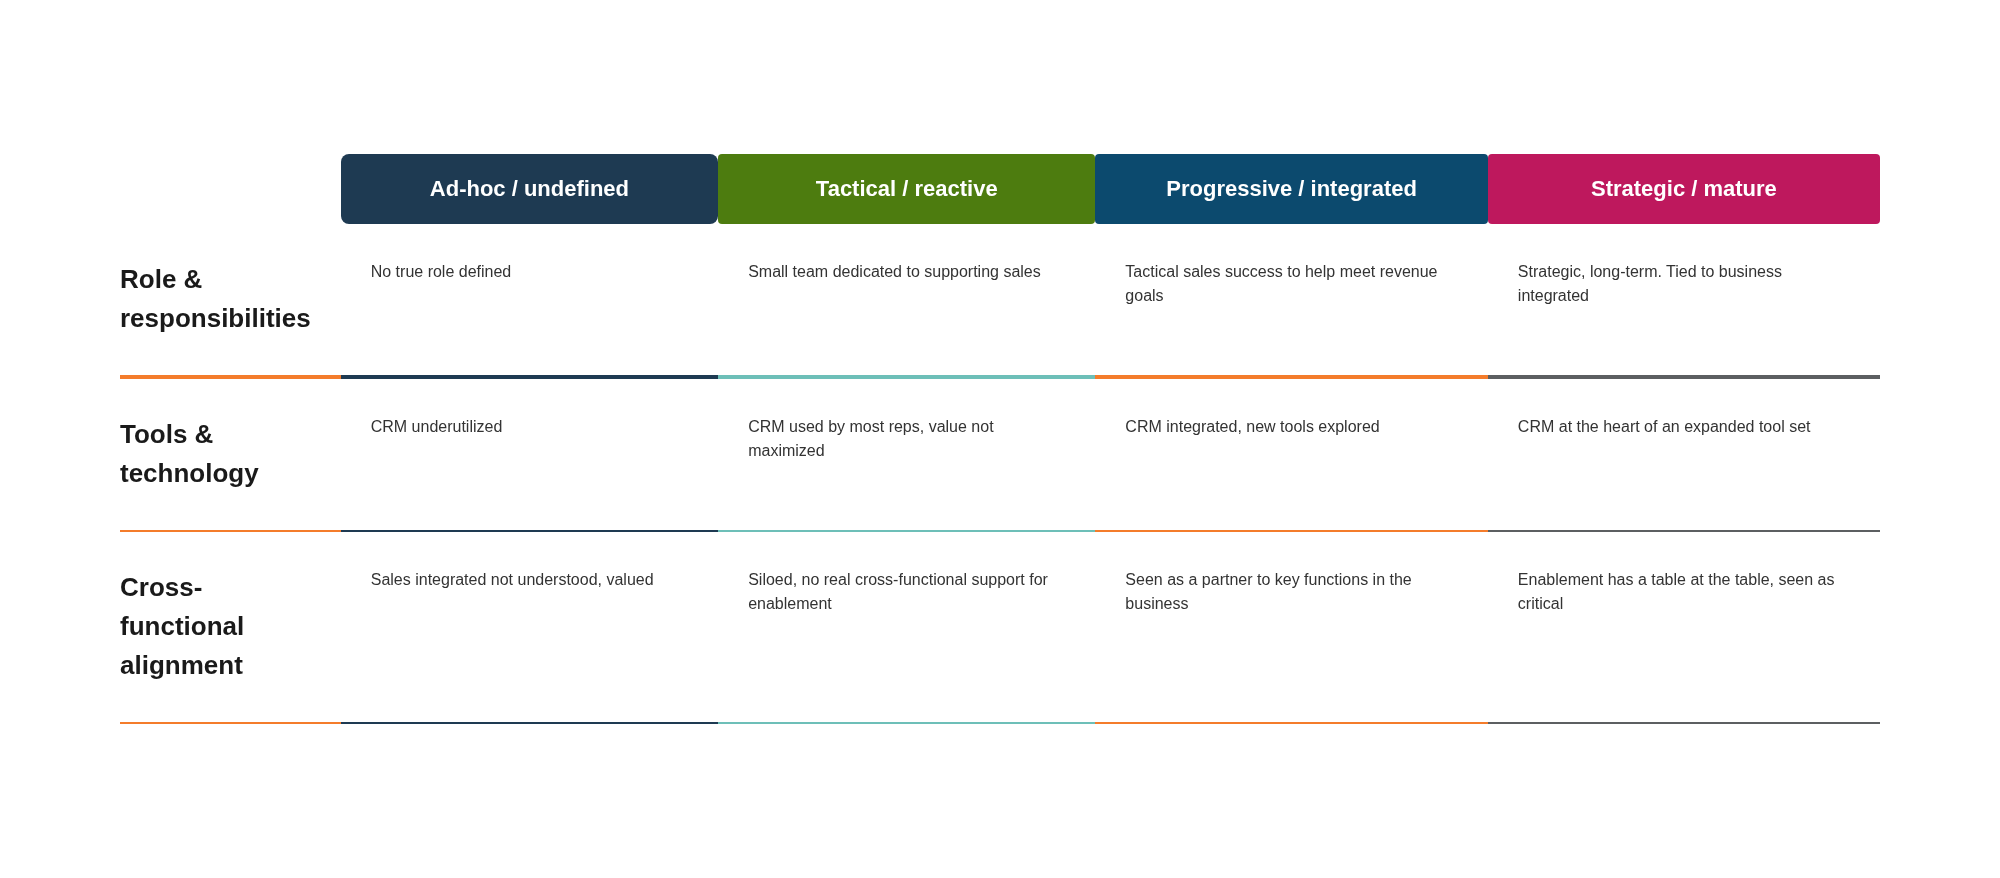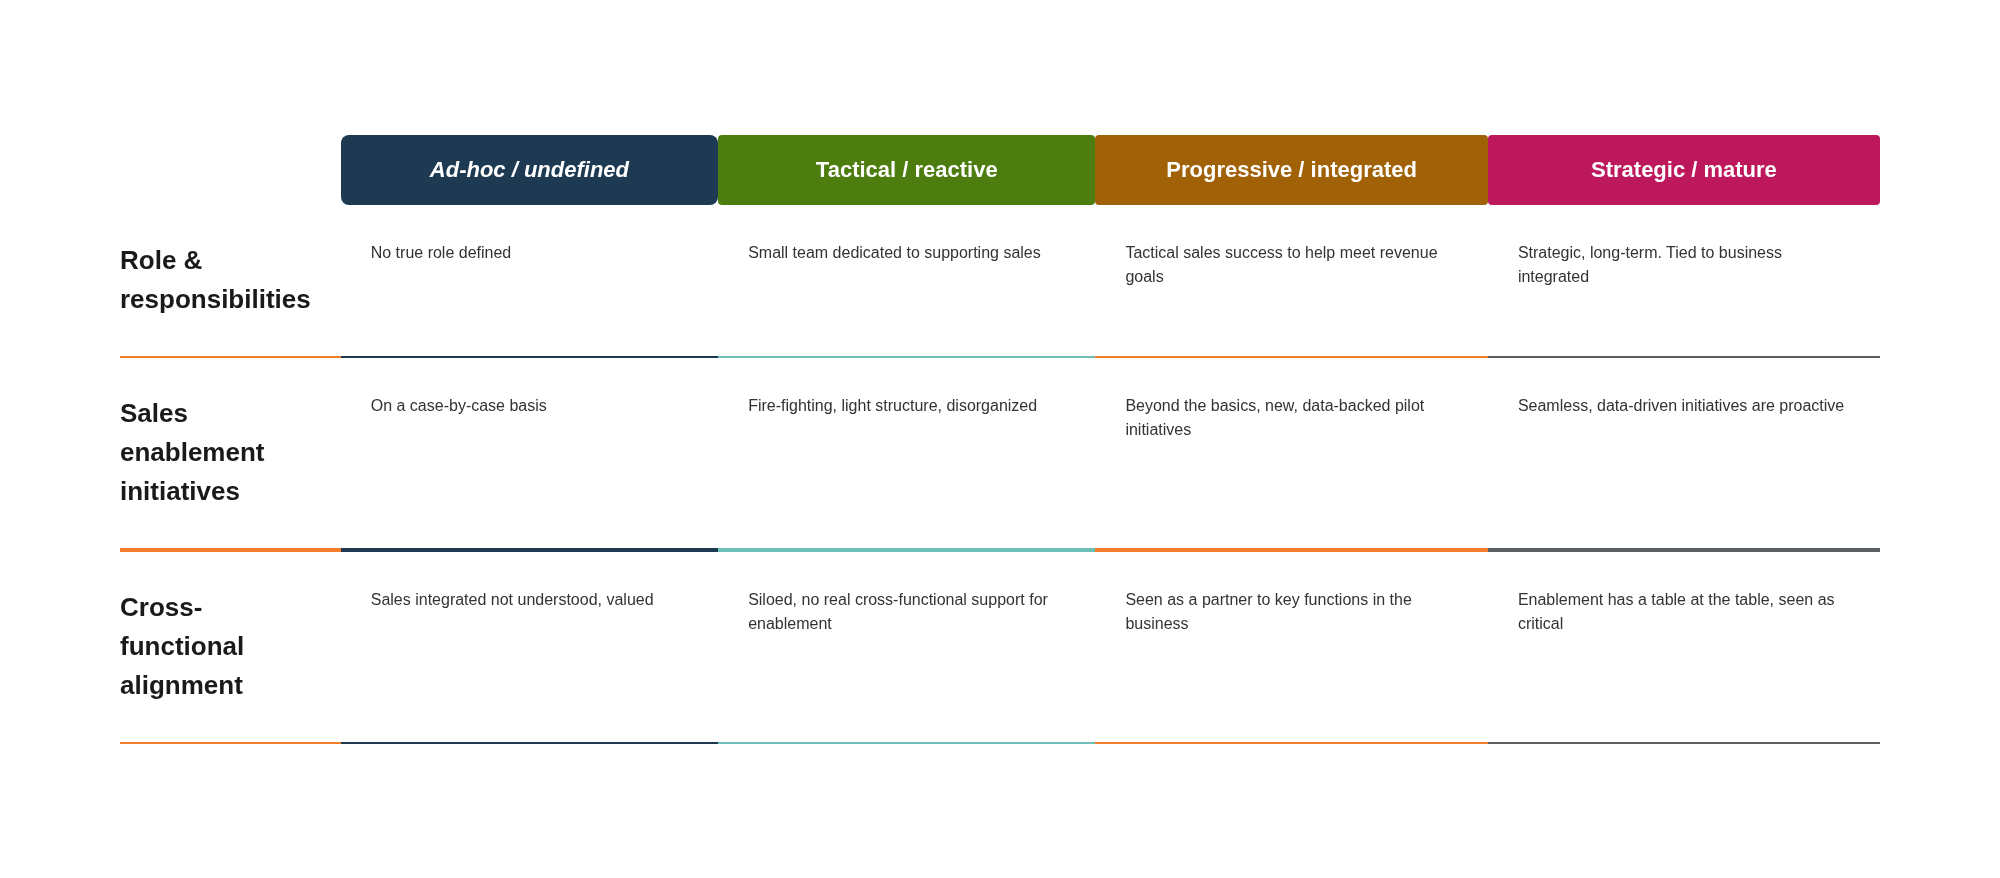--- a/index.html
+++ b/index.html
@@ -39,30 +39,29 @@
     }
 
     .header-row th:first-child {
       background: transparent;
       border: none;
     }
 
     .th-adhoc {
       background-color: #1e3a52;
       border-radius: 8px;
-      font-style: italic;
     }
 
     .th-tactical {
       background-color: #4d7c0f;
       border-radius: 4px;
     }
 
     .th-progressive {
-      background-color: #a16207;
+      background-color: #0c4a6e;
       border-radius: 4px;
     }
 
     .th-strategic {
       background-color: #be185d;
       border-radius: 4px;
     }
 
     
     .data-row td {
@@ -147,33 +146,33 @@
           <td>Tactical sales success to help meet revenue goals</td>
           <td>Strategic, long-term. Tied to business integrated</td>
         </tr>
         <tr class="divider-row">
           <td class="divider-label"></td>
           <td class="divider-adhoc"></td>
           <td class="divider-tactical"></td>
           <td class="divider-progressive"></td>
           <td class="divider-strategic"></td>
         </tr>
-        <tr class="data-row">
-          <td>Sales enablement initiatives</td>
-          <td>On a case-by-case basis</td>
-          <td>Fire-fighting, light structure, disorganized</td>
-          <td>Beyond the basics, new, data-backed pilot initiatives</td>
-          <td>Seamless, data-driven initiatives are proactive</td>
-        </tr>
         <tr class="divider-row">
           <td class="divider-label"></td>
           <td class="divider-adhoc"></td>
           <td class="divider-tactical"></td>
           <td class="divider-progressive"></td>
           <td class="divider-strategic"></td>
+        </tr>
+        <tr class="data-row">
+          <td>Tools &amp; technology</td>
+          <td>CRM underutilized</td>
+          <td>CRM used by most reps, value not maximized</td>
+          <td>CRM integrated, new tools explored</td>
+          <td>CRM at the heart of an expanded tool set</td>
         </tr>
         <tr class="divider-row">
           <td class="divider-label"></td>
           <td class="divider-adhoc"></td>
           <td class="divider-tactical"></td>
           <td class="divider-progressive"></td>
           <td class="divider-strategic"></td>
         </tr>
         <tr class="data-row">
           <td>Cross-functional alignment</td>

